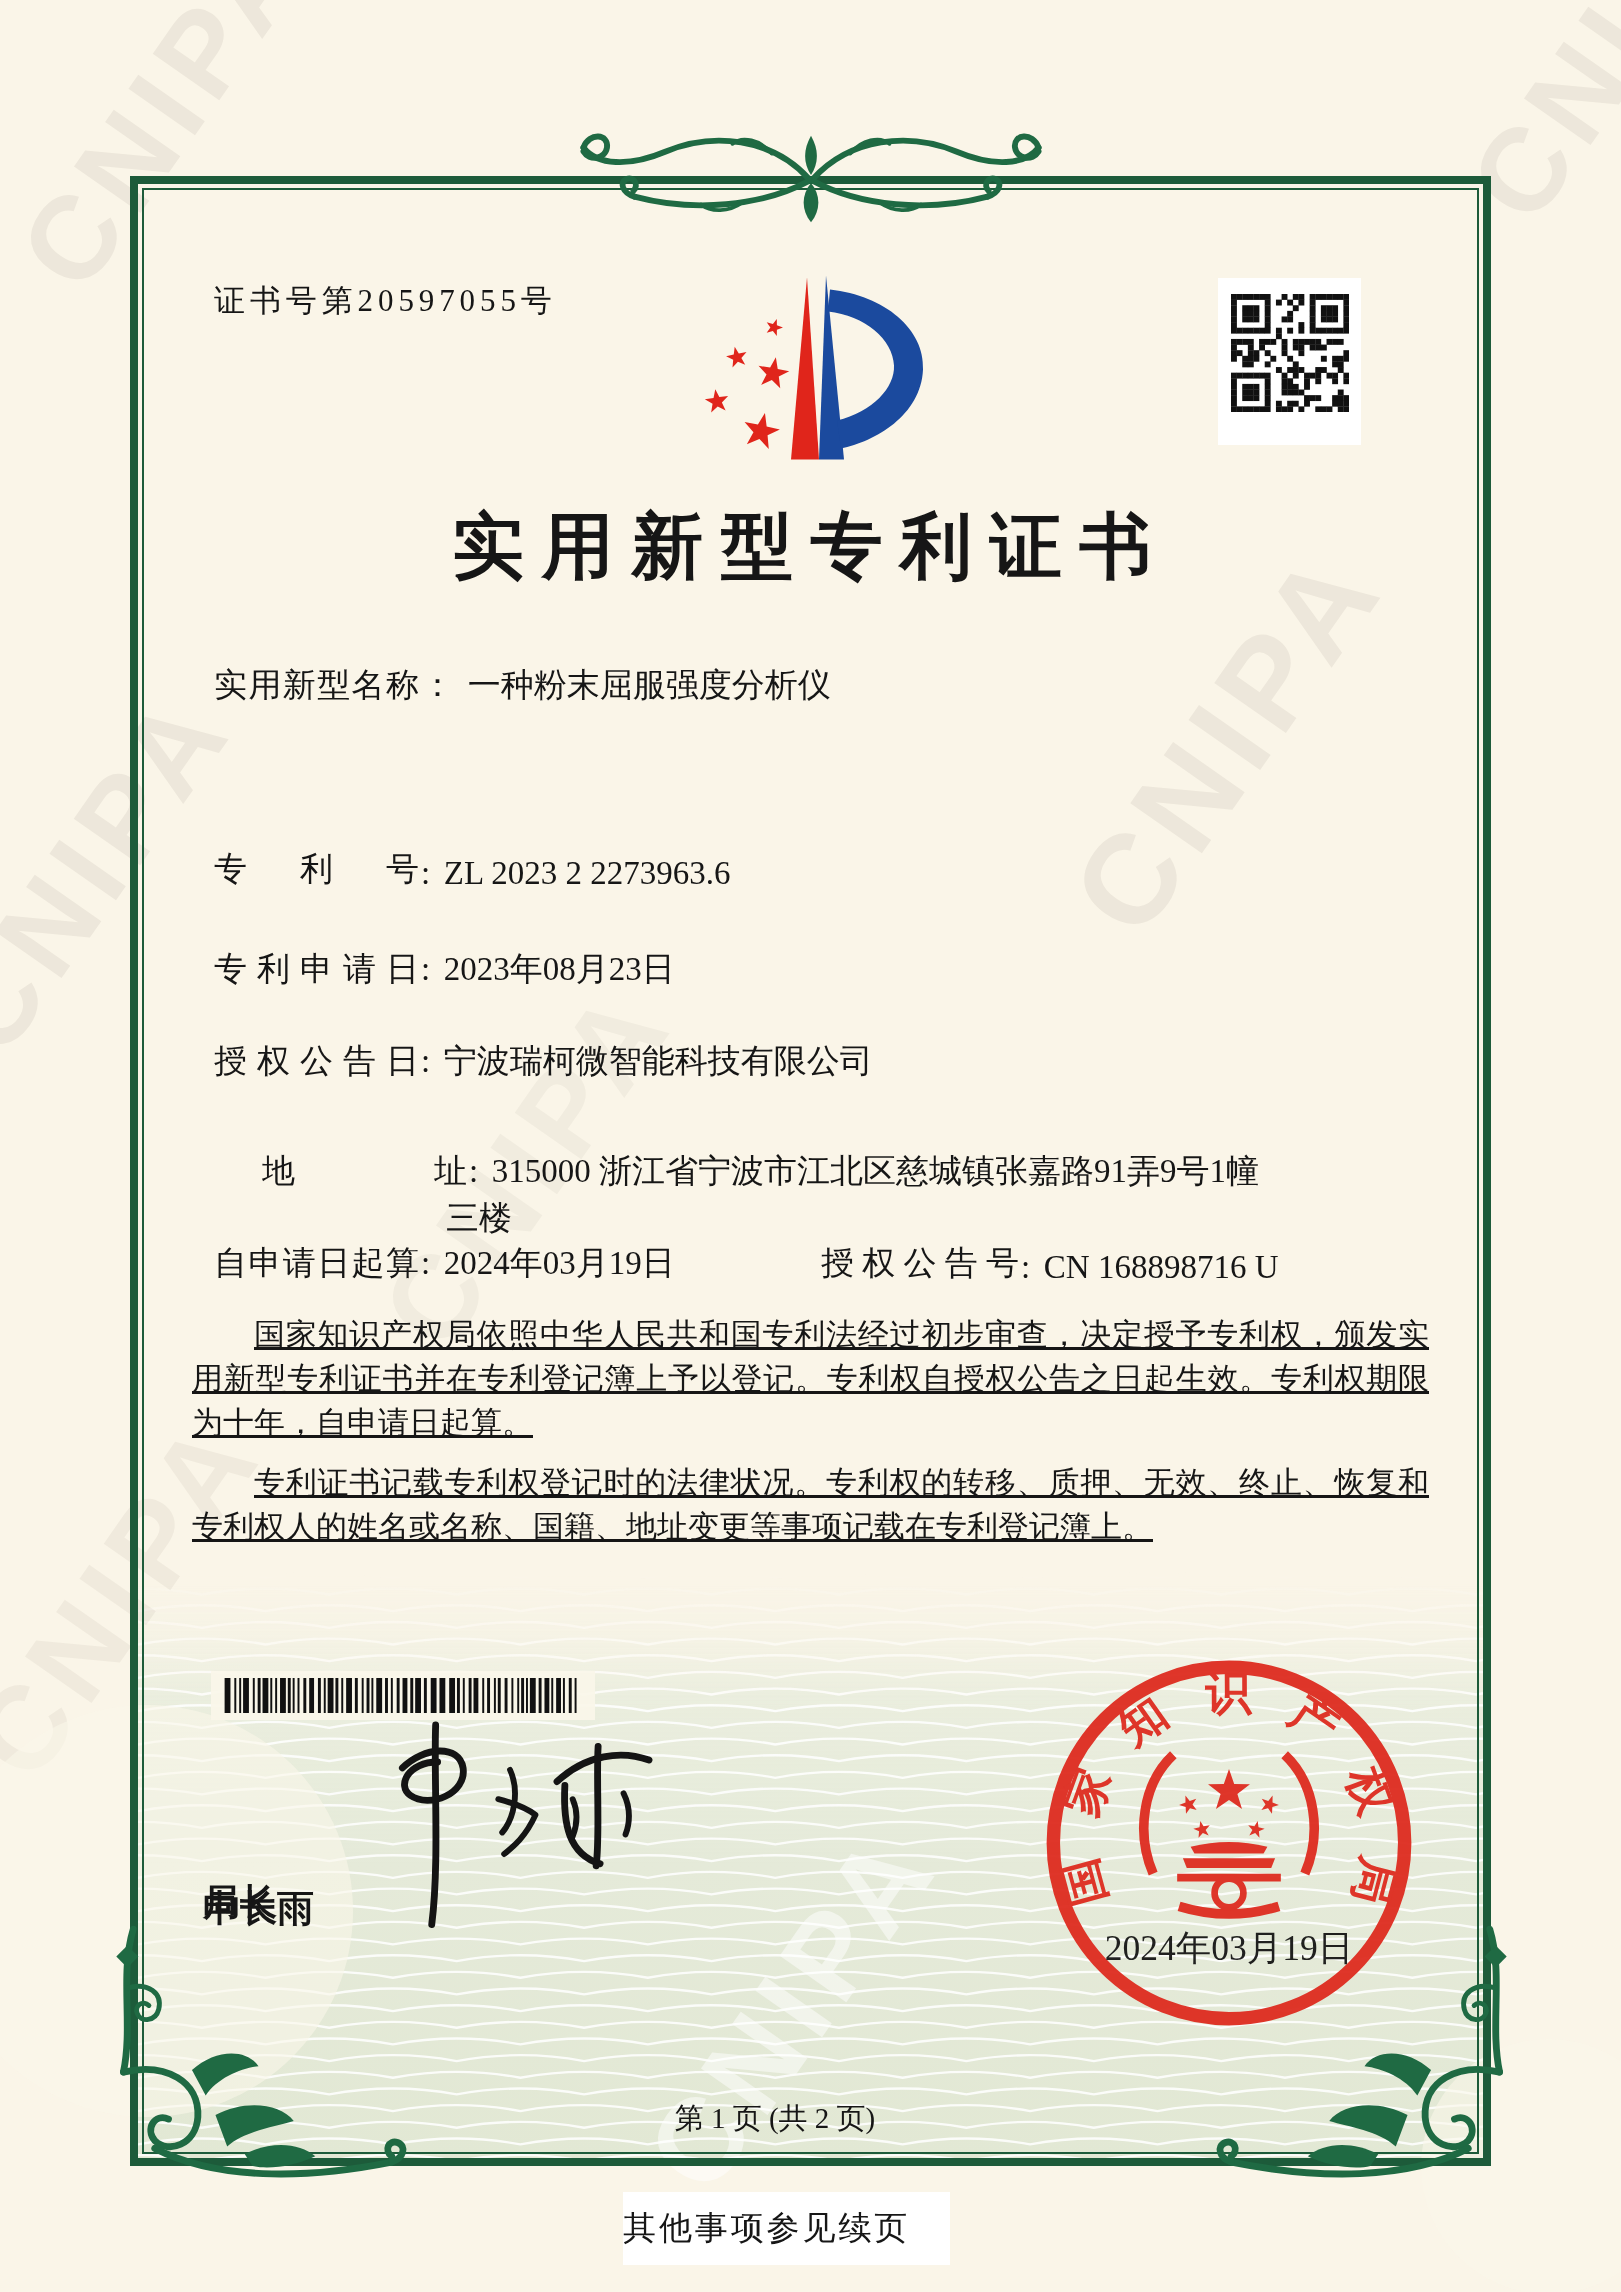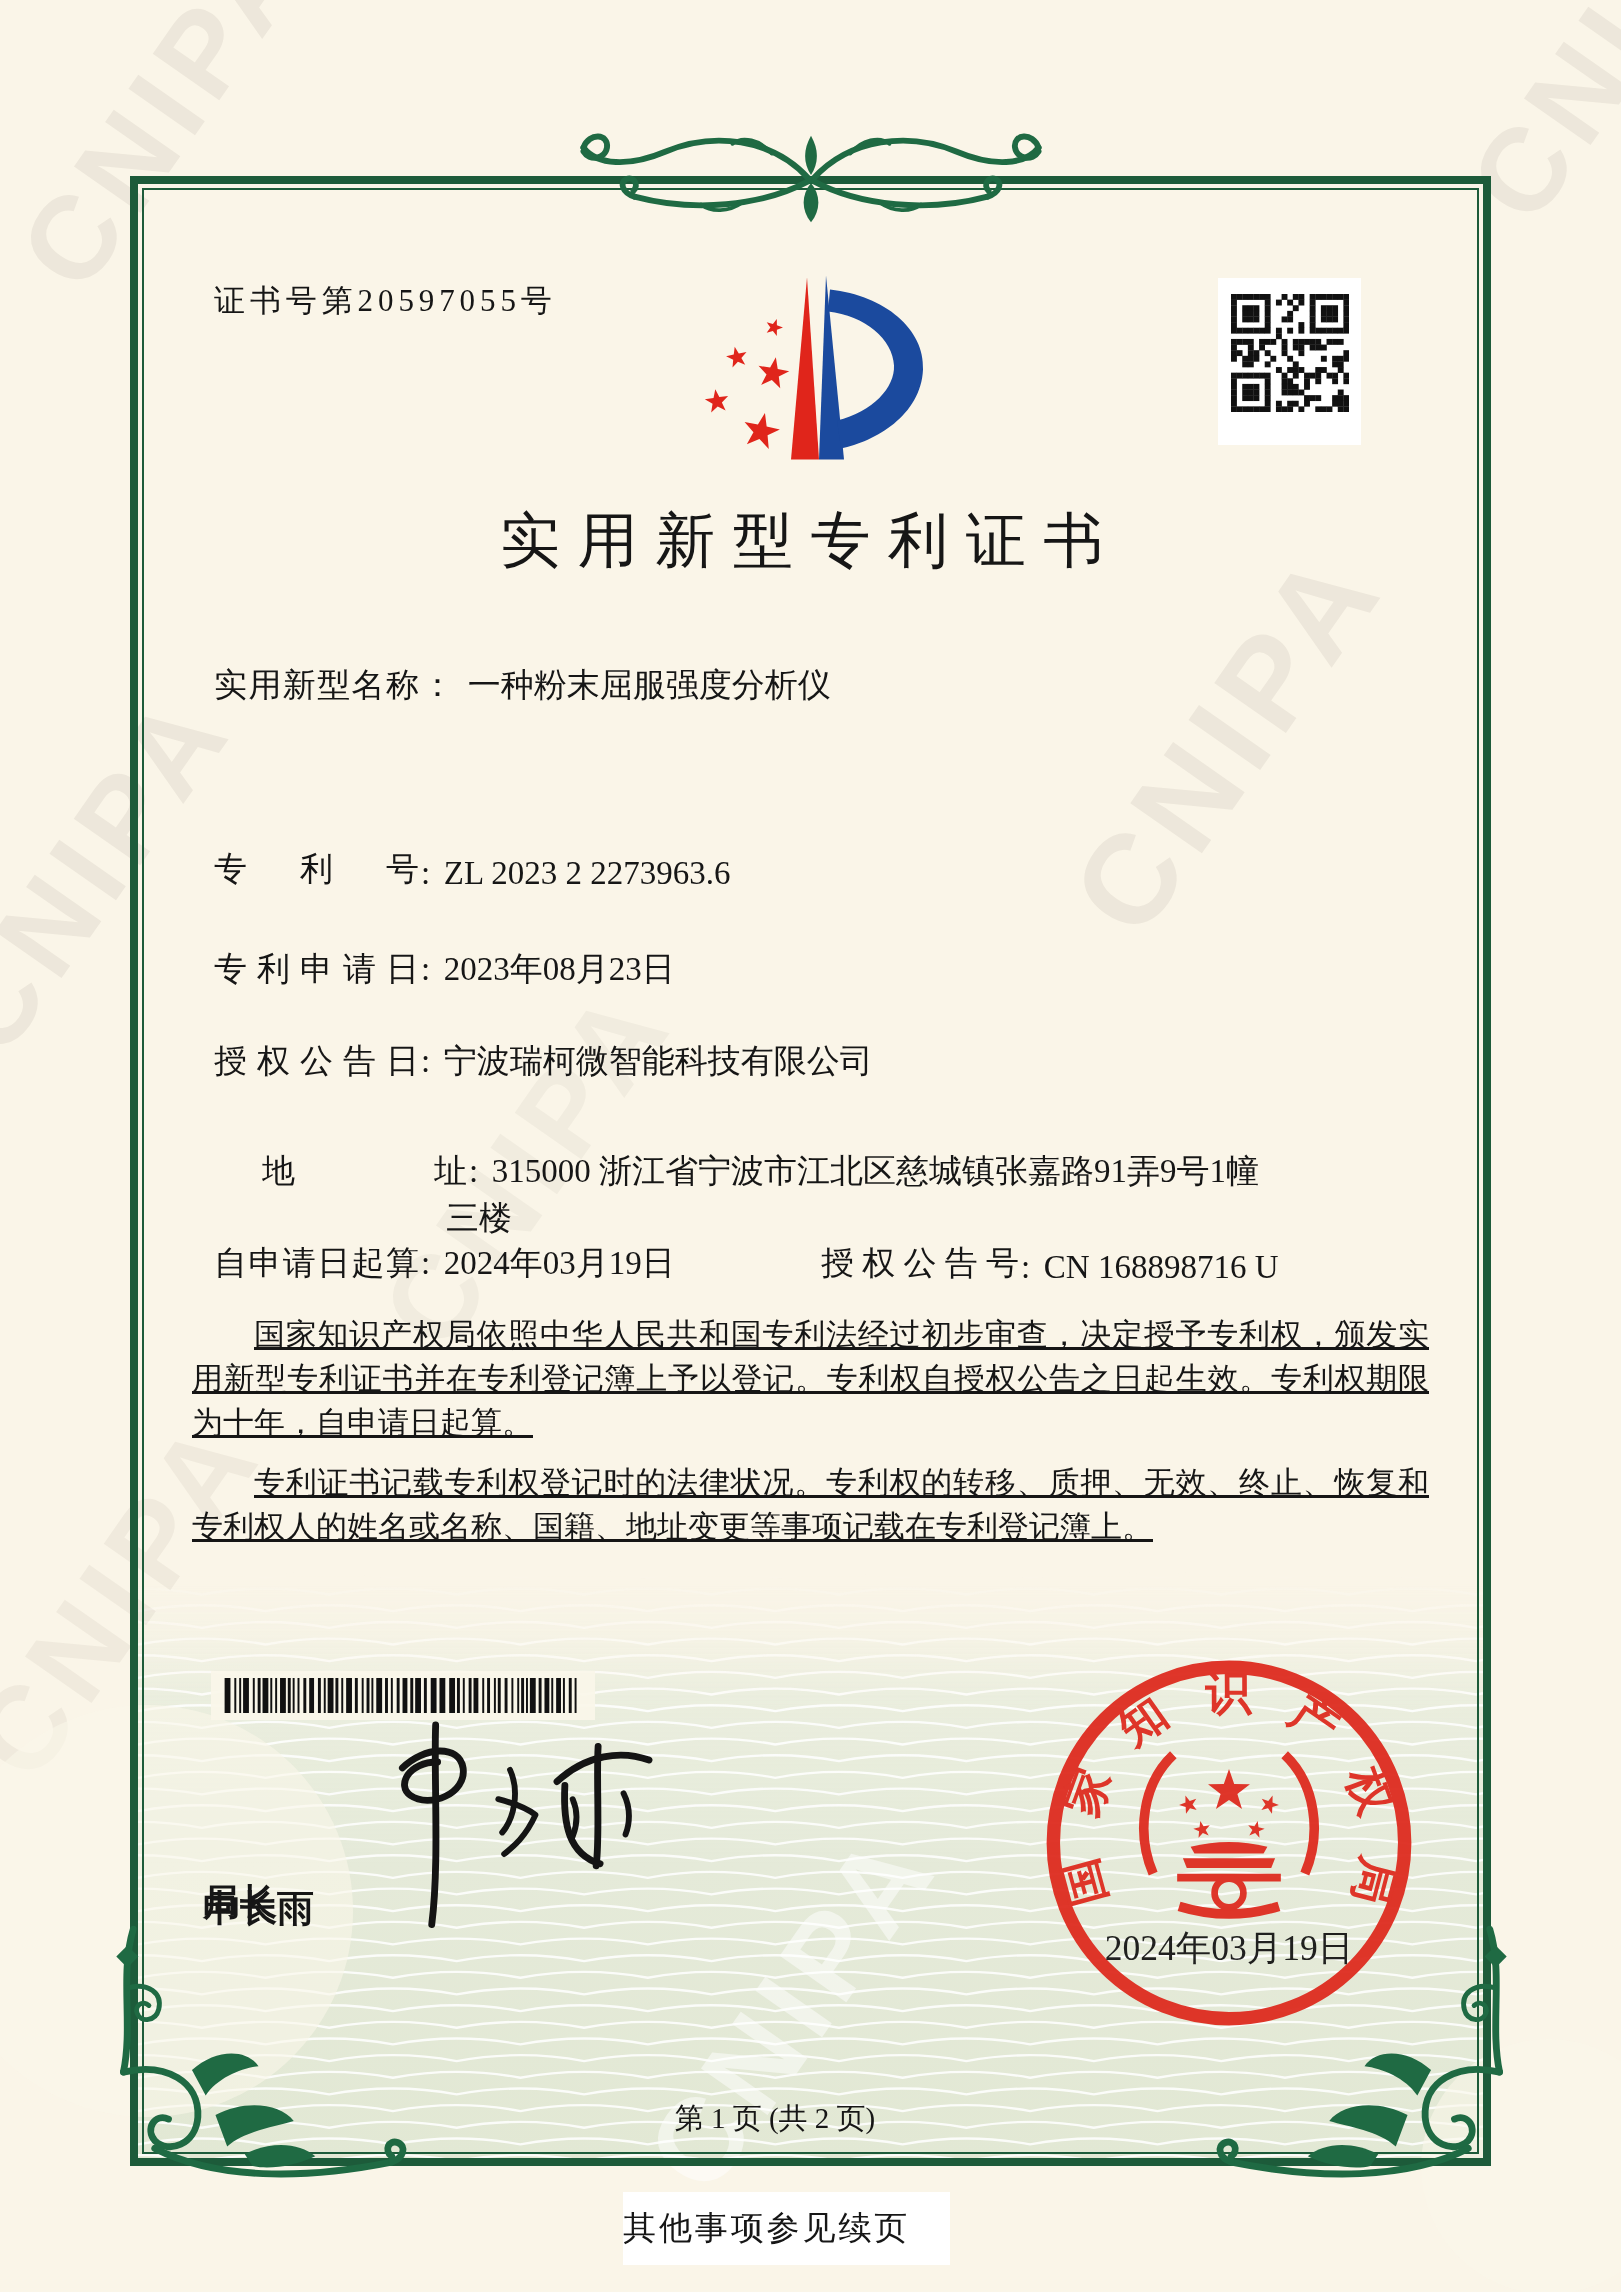--- a/index.html
+++ b/index.html
@@ -31,21 +31,21 @@
   }
   .frame-inner{position:absolute; inset:3.9px; border:2.9px solid #1d5b3a;}
   .orn{position:absolute; z-index:3; pointer-events:none;}
   
   .cert-no{position:absolute; left:214px; top:280px; font-size:31px; letter-spacing:4.9px; z-index:4;}
   .logo{position:absolute; left:689px; top:267px; z-index:4;}
   .qr-panel{position:absolute; left:1218px; top:278px; width:143px; height:167px; background:#fff; z-index:4;}
   .qr-panel svg{position:absolute; left:12.7px; top:15.7px;}
   .doc-title{
     position:absolute; left:0; top:510px; width:1621px; text-align:center;
-    font-size:60px; font-weight:normal; letter-spacing:17.6px; z-index:4; line-height:1.05;
+    font-size:72px; font-weight:bold; letter-spacing:17.6px; z-index:4; line-height:1.05;
   }
   
   .frow{position:absolute; left:214px; font-size:33px; z-index:4; white-space:nowrap;}
   .flabel{display:inline-block; width:205px; text-align:justify; text-align-last:justify; vertical-align:bottom;}
   .fcolon{display:inline-block; margin:0 13.7px 0 2px;}
   .frow2{position:absolute; font-size:33px; z-index:4; white-space:nowrap;}
   .flabel2{display:inline-block; width:198px; text-align:justify; text-align-last:justify; vertical-align:bottom;}
   
   .paras{position:absolute; left:192px; top:1313px; width:1237px; font-size:31px; line-height:44px; z-index:4; text-align:justify;}
   .paras p{margin:0 0 15.7px 0; text-indent:2em;text-decoration:underline;}

